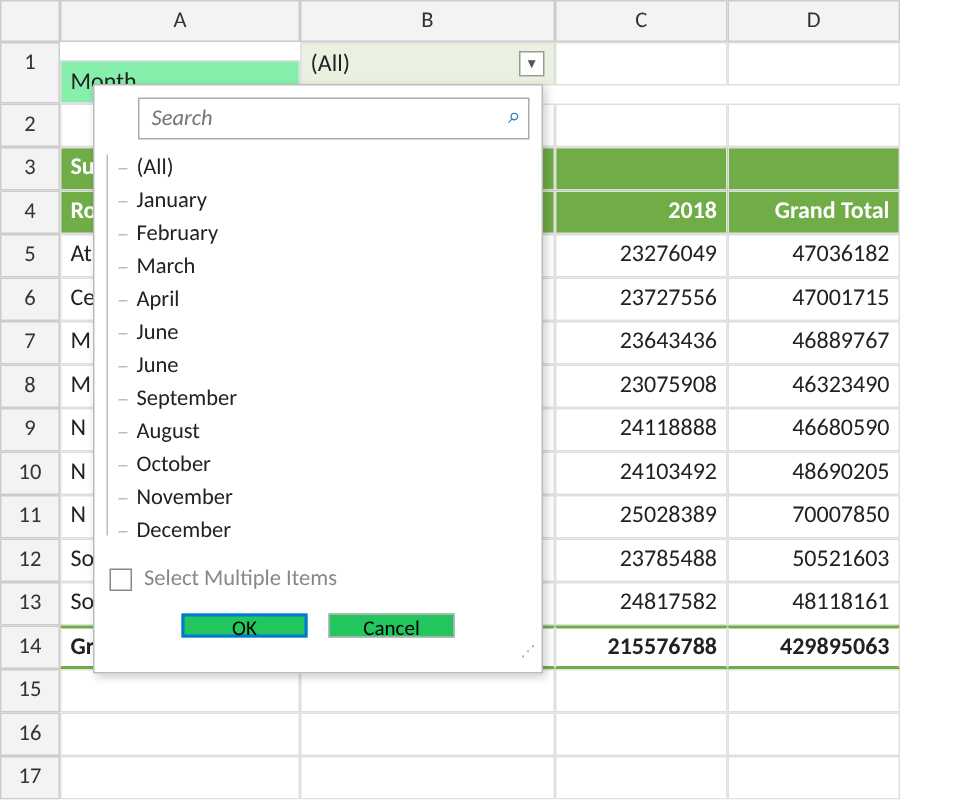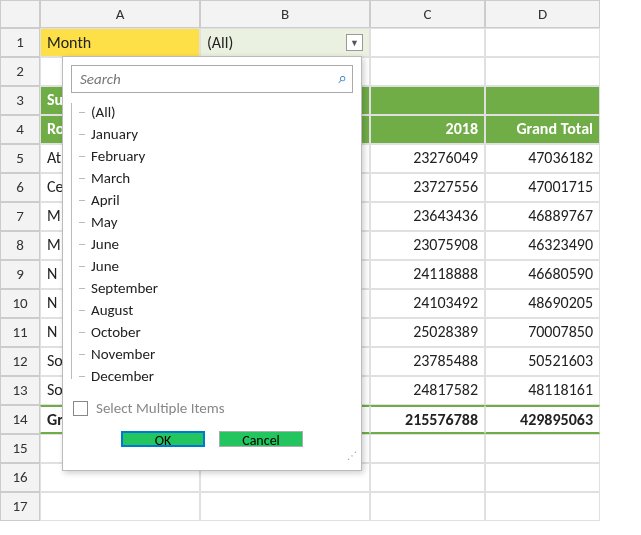--- a/index.html
+++ b/index.html
@@ -1,30 +1,30 @@
 <!DOCTYPE html>
 <html><head>
 <meta charset="utf-8">
 <style>
   * { box-sizing: border-box; margin: 0; padding: 0; }
   body { font-family: Calibri, Arial, sans-serif; font-size: 16px; background: #fff; color: #222; width: 641px; }
   .sheet { display: grid; grid-template-columns: 40px 160px 170px 115px 115px; }
   .hdr { background: #f3f3f3; border: 1px solid #ccc; text-align: center; font-size: 15px; color: #333; padding: 4px 0; }
   .rowhdr { background: #f3f3f3; border: 1px solid #ccc; text-align: center; font-size: 15px; color: #333; padding: 4px 0; }
   .cell { border: 1px solid #e0e0e0; padding: 3px 6px; height: 29px; overflow: hidden; white-space: nowrap; }
-  .row1a { background: #fde047; display:flex; align-items:center; }
+  .row1a { background: #86efac; display:flex; align-items:center;margin-top:12px; }
   .row1b { background: #eaf1e0; display:flex; align-items:center; justify-content:space-between; }
   .drop-btn { width:17px; height:17px; border:1px solid #999; background:#fff; display:flex; align-items:center; justify-content:center; font-size:9px; color:#555; cursor:pointer; }
   .greenhdr { background: #70ad47; color:#fff; font-weight:bold; border:1px solid #e0e0e0; }
   .greenhdr.right { text-align:right; }
   .num { text-align:right; }
   .grandrow { font-weight:bold; border-top:2px solid #70ad47; border-bottom:2px solid #70ad47; }
   .cutleft { text-align:left; }
   .dropdown { position:absolute; left:62px; top:56px; width:300px; background:#fff; border:1px solid #bbb; box-shadow:2px 2px 6px rgba(0,0,0,0.2); padding:8px; font-size:15px; }
-  .search-wrap { position:relative; margin-bottom:6px; }
+  .search-wrap { position:relative; margin-bottom:6px;margin-left:21px; }
   .search-wrap input { width:100%; padding:4px 26px 4px 8px; border:1px solid #aaa; font-style:italic; color:#888; font-size:15px; font-family:inherit; }
   .search-icon { position:absolute; right:6px; top:4px; color:#1a6fb5; font-size:15px; pointer-events:none; }
   .list { font-size:15px; color:#222; padding:2px 0 6px 8px; }
   .list .item { padding:2px 0 2px 12px; position:relative; cursor:pointer; }
   .list .item::before { content:""; position:absolute; left:0; top:50%; width:6px; height:1px; background:#bbb; }
   .list .tree { position:absolute; left:0; top:4px; bottom:14px; width:1px; background:#bbb; }
   .multi { display:flex; align-items:center; gap:8px; padding:6px 2px 10px 2px; color:#888; }
   .multi .chk { width:15px; height:15px; border:1px solid #888; background:#fff; display:inline-block; }
   .btns { display:flex; justify-content:center; gap:14px; padding-top:4px; }
   .btn { width:84px; height:16px; border:1px solid #adadad; background:#22c55e; font-size:14px; cursor:pointer; font-family:inherit; }
@@ -155,21 +155,20 @@
     <input type="text" placeholder="Search" style="">
     <span class="search-icon">⌕</span>
   </div>
   <div class="list" style="position:relative;">
     <div class="tree"></div>
     <div class="item">(All)</div>
     <div class="item">January</div>
     <div class="item">February</div>
     <div class="item">March</div>
     <div class="item">April</div>
-    <div class="item">May</div>
     <div class="item">June</div>
     <div class="item">June</div>
     <div class="item">September</div>
     <div class="item">August</div>
     <div class="item">October</div>
     <div class="item">November</div>
     <div class="item">December</div>
   </div>
   <div class="multi">
     <span class="chk"></span>

